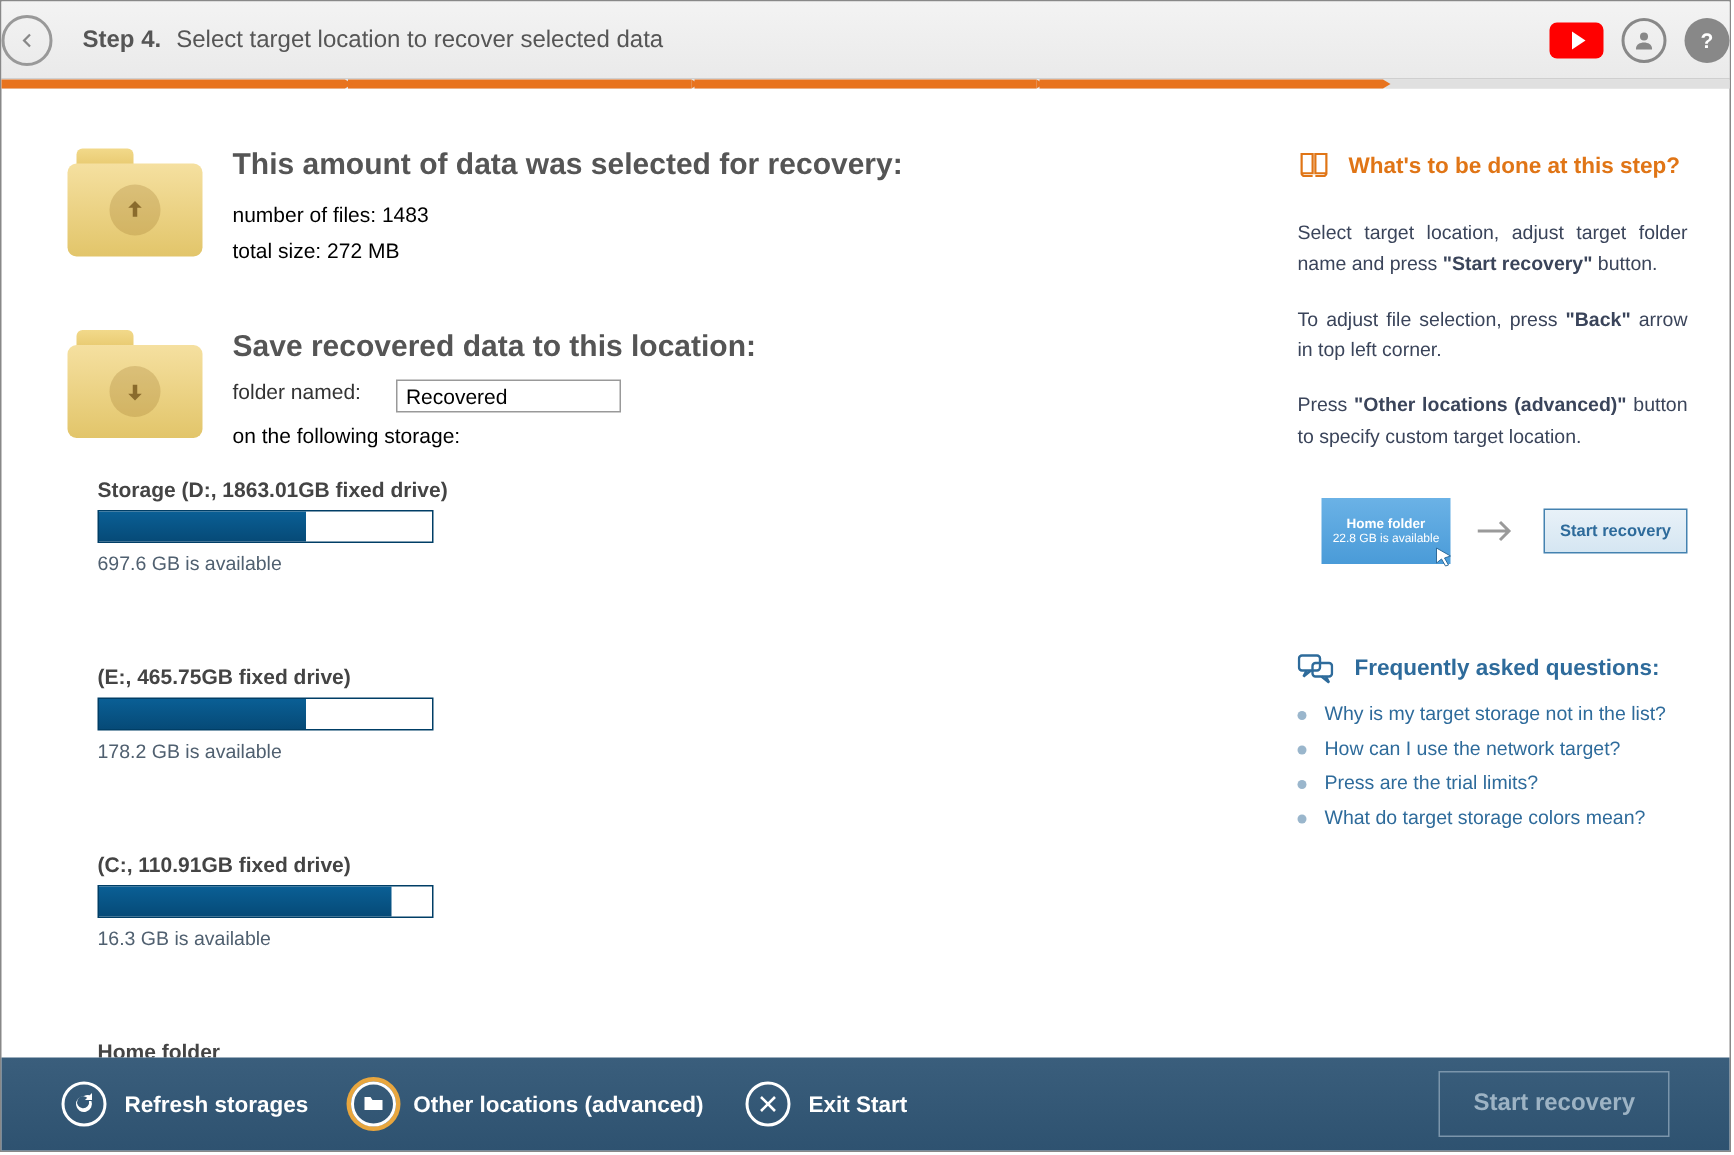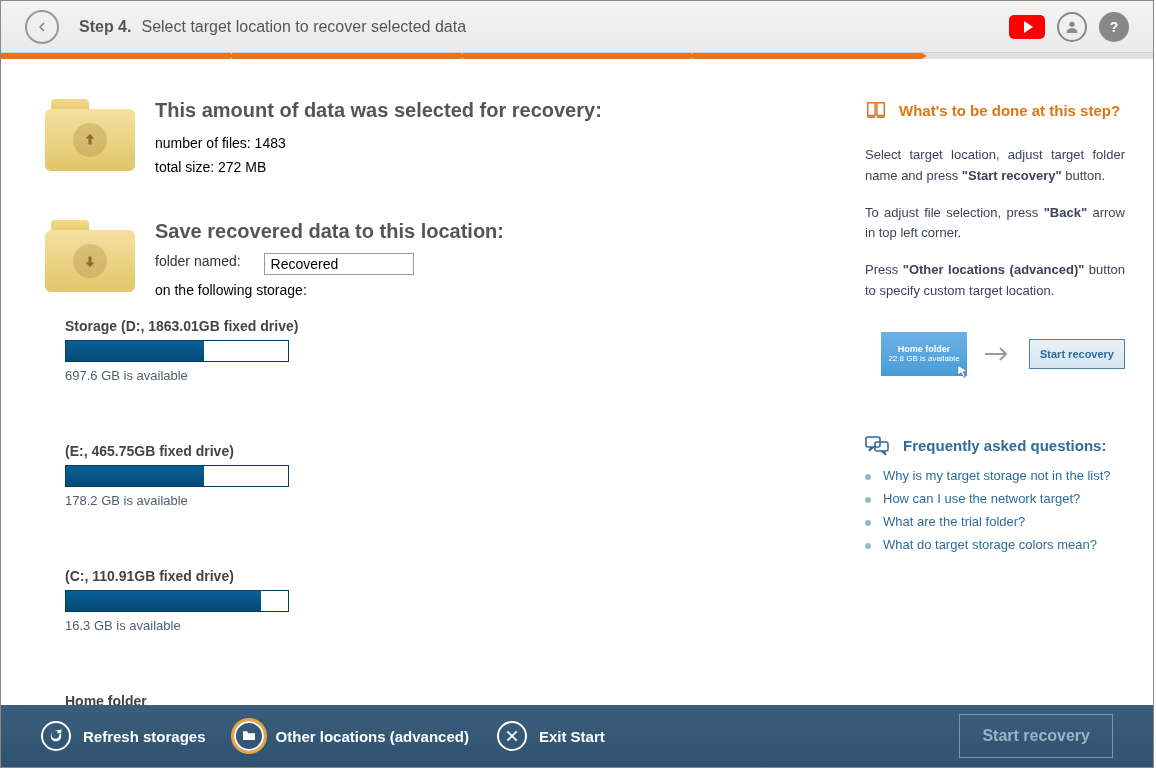--- a/index.html
+++ b/index.html
@@ -1,20 +1,20 @@
 <!DOCTYPE html>
 <html><head>
 <meta charset="utf-8">
 <style>
   * { box-sizing: border-box; margin: 0; padding: 0; }
   html, body { width: 1156px; height: 770px; overflow: hidden; font-family: "Segoe UI", Tahoma, Verdana, sans-serif; font-size: 14px; color: #333; }
   .window { width: 1154px; height: 768px; border: 1px solid #888; background: #fff; display: flex; flex-direction: column; position: relative; }
 
   
-  .topbar { height: 52px; background: linear-gradient(#f3f3f3,#eaeaea); border-bottom: 1px solid #cfcfcf; display: flex; align-items: center; padding: 0 24px; }
+  .topbar { height: 52px; background: linear-gradient(#f3f3f3,#eaeaea); border-bottom: 1px solid #cfcfcf; display: flex; align-items: center; padding: 0 0; }
   .back-btn { width: 34px; height: 34px; border: 2px solid #999; border-radius: 50%; display:flex; align-items:center; justify-content:center; margin-right: 20px; cursor:pointer; }
   .back-btn svg { fill:#888; }
   .step-label { font-weight: 700; color:#555; font-size:16px; margin-right: 10px; }
   .step-desc { color:#555; font-size:16px; }
   .top-right { margin-left:auto; display:flex; align-items:center; gap:12px; }
   .yt-icon { width:36px; height:24px; background:#ff0000; border-radius:5px; display:flex;align-items:center;justify-content:center; cursor:pointer;}
   .yt-icon::after{content:'';border-left:9px solid #fff;border-top:6px solid transparent;border-bottom:6px solid transparent;margin-left:2px;}
   .circle-icon{width:30px;height:30px;border:2px solid #888;border-radius:50%;display:flex;align-items:center;justify-content:center;color:#888;cursor:pointer;}
   .help-icon{width:30px;height:30px;background:#888;border-radius:50%;display:flex;align-items:center;justify-content:center;color:#fff;font-weight:700;cursor:pointer;}
 
@@ -235,21 +235,21 @@
         <span>Frequently asked questions:</span>
       </div>
       <ul class="faq-list">
         <li>
             <a>Why is my target storage not in the list?</a>
           </li>
         <li>
             <a>How can I use the network target?</a>
           </li>
         <li>
-            <a>What are the trial folder?</a>
+            <a>Press are the trial limits?</a>
           </li>
         <li>
             <a>What do target storage colors mean?</a>
           </li>
       </ul>
     </div>
   </div>
 
   <div class="footer">
     <div class="faction">

